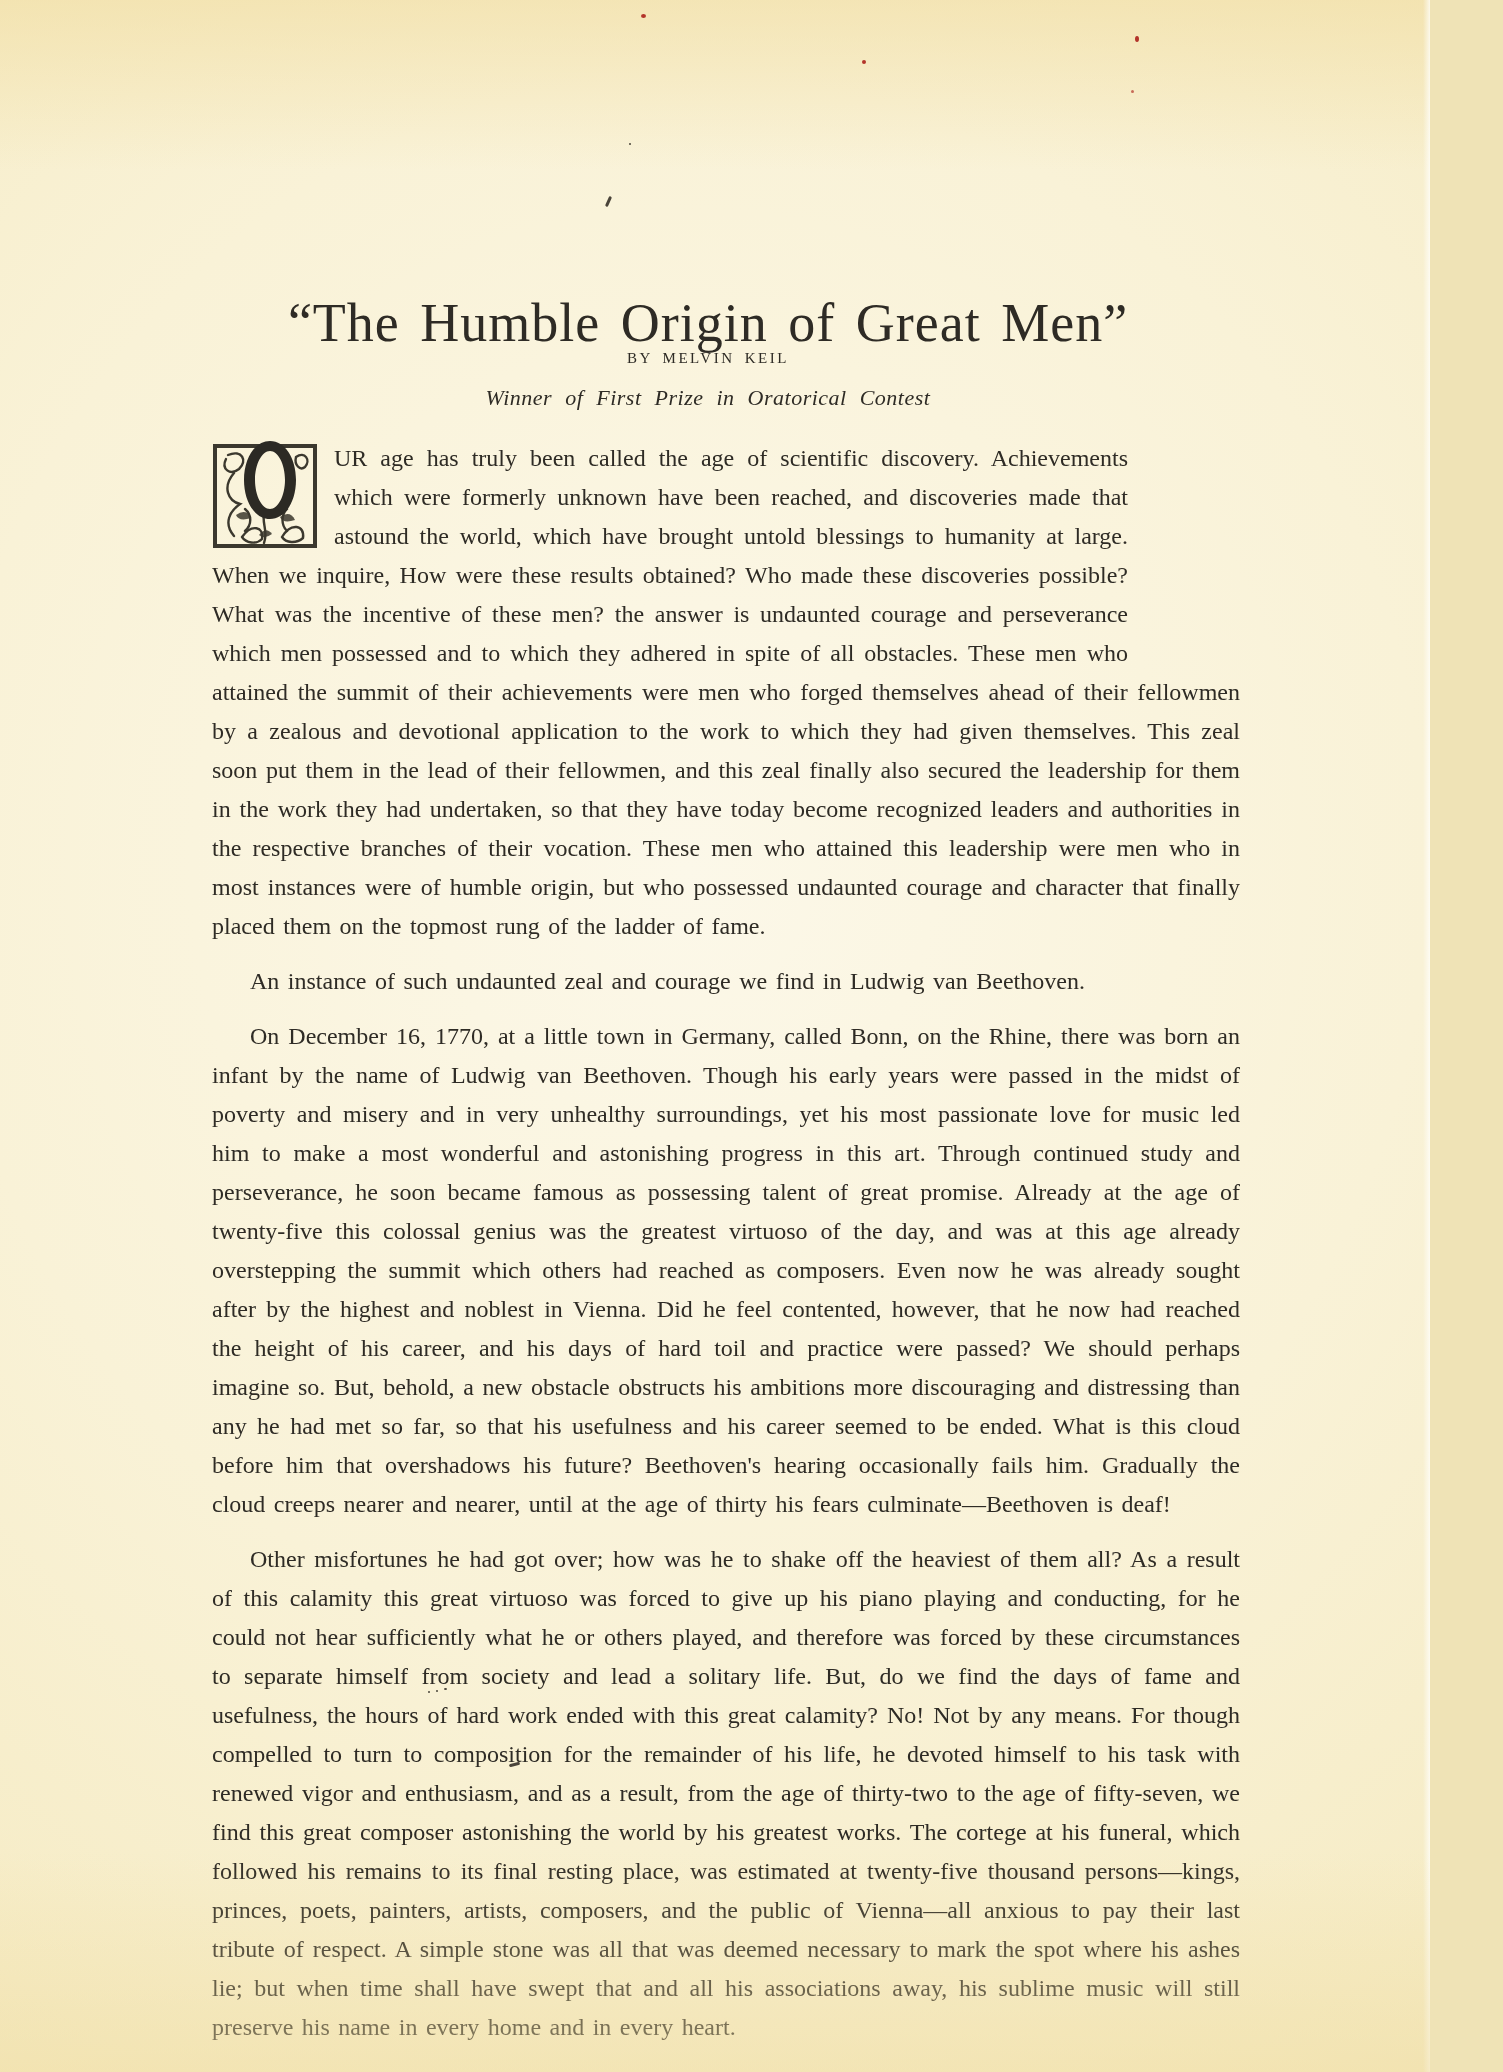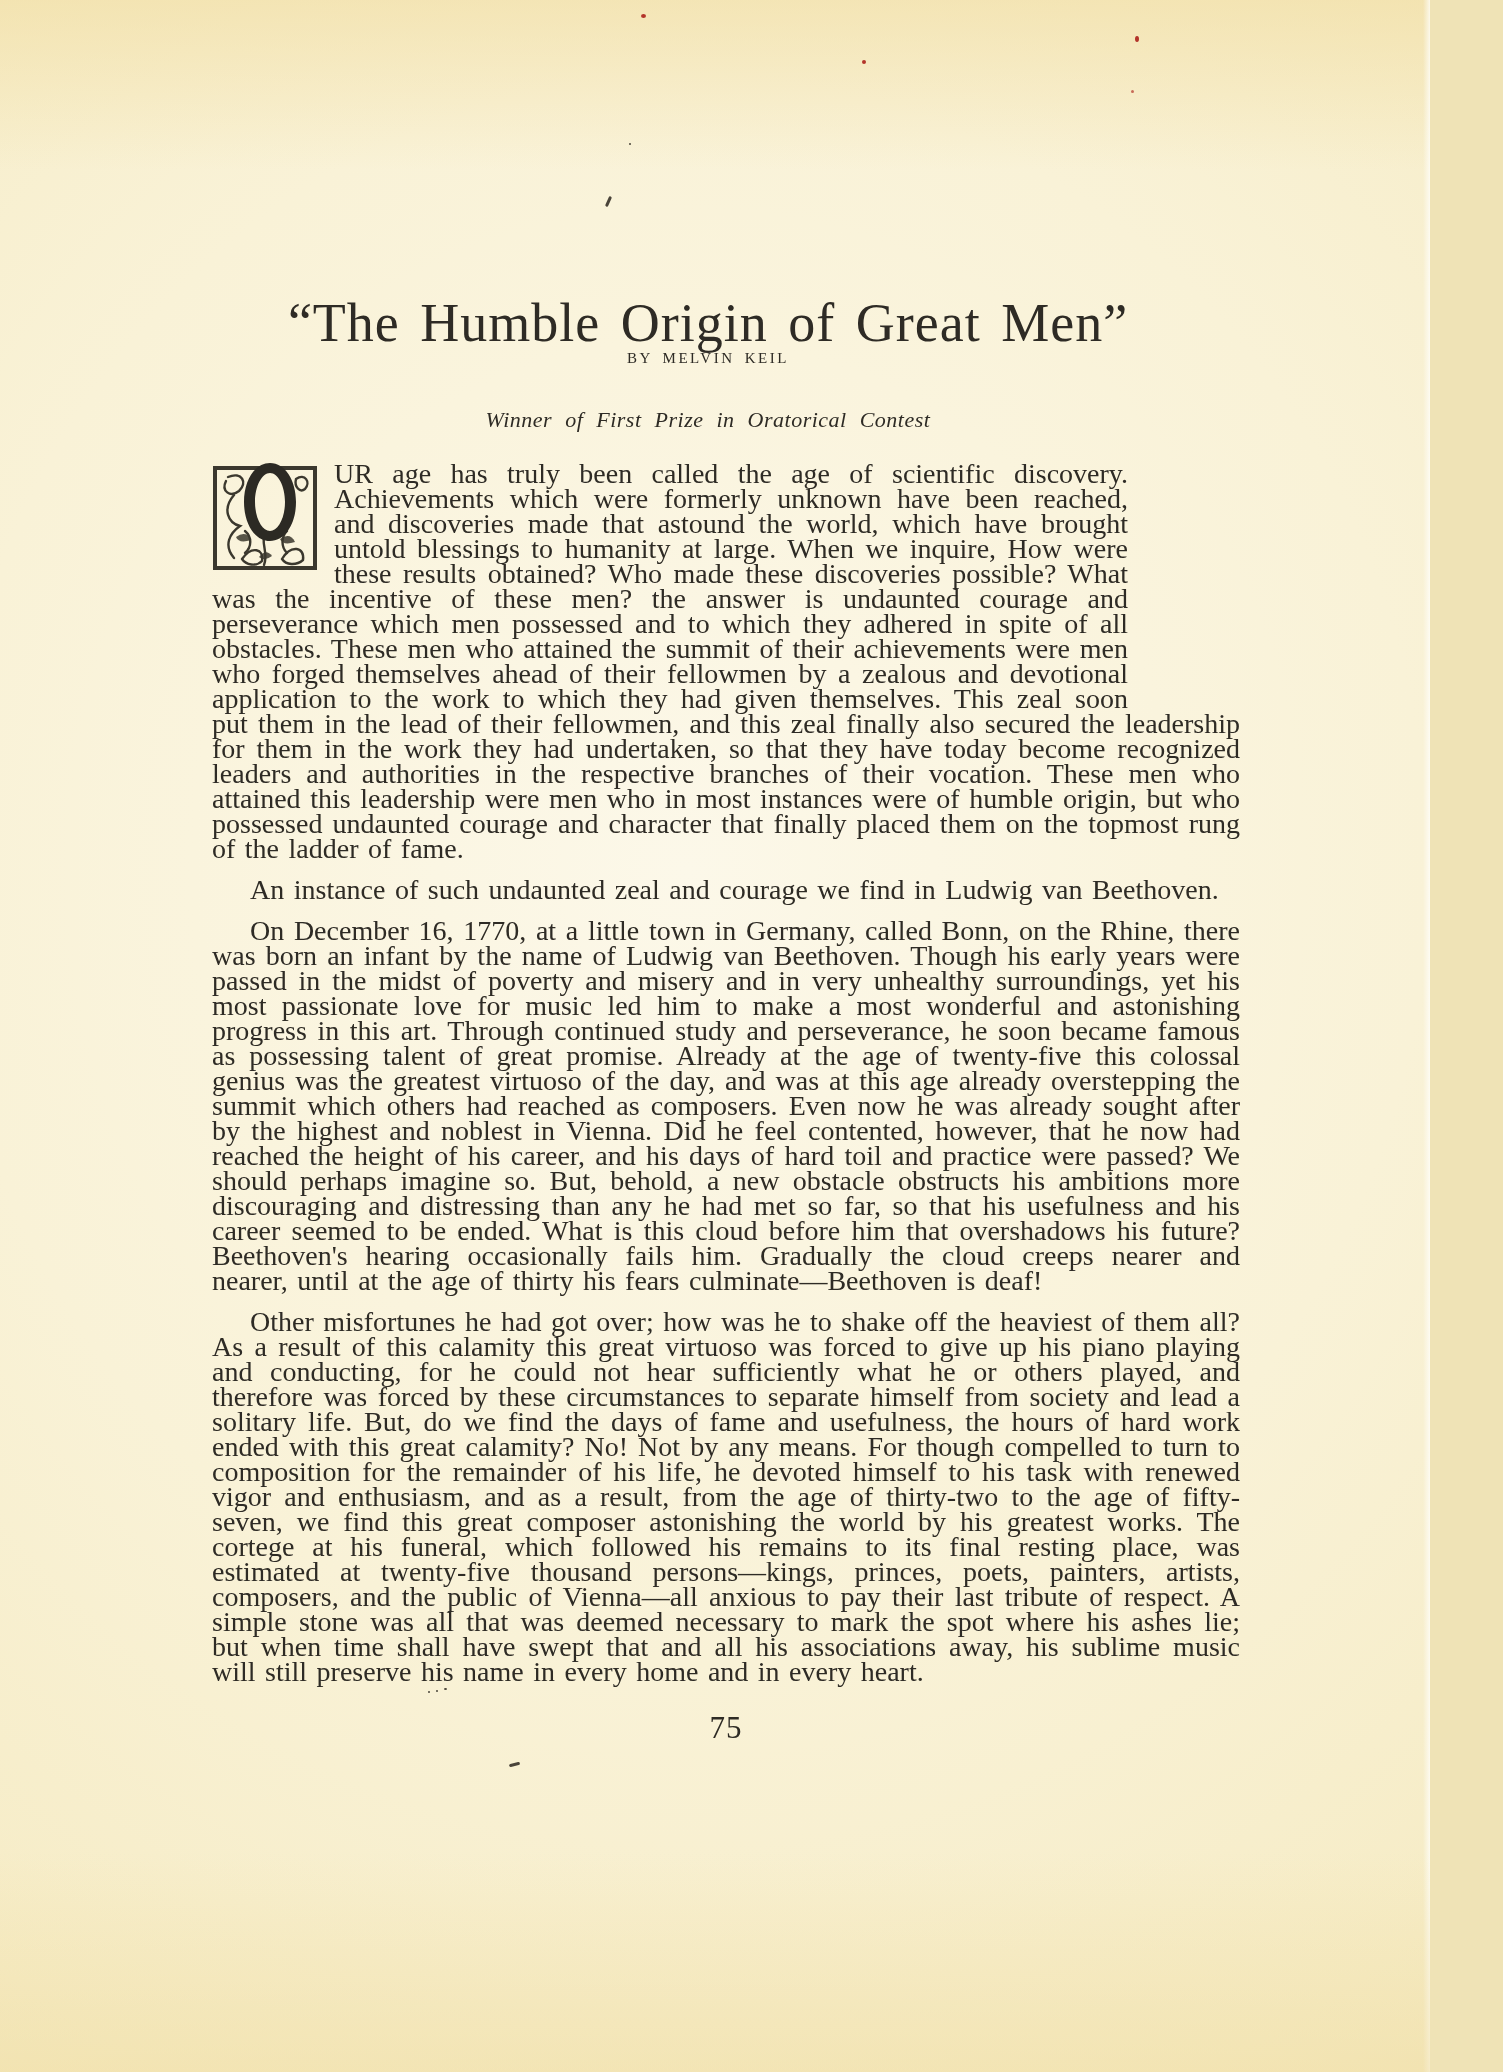--- a/index.html
+++ b/index.html
@@ -58,31 +58,31 @@
     word-spacing: 6px;
     color: var(--ink, #2e2b25);
   }
   .byline {
     text-align: center;
     font-size: 15px;
     letter-spacing: 2.5px;
     word-spacing: 4px;
   }
   .subtitle {
-    margin-top: 40px;
+    margin-top: 18px;
     text-align: center;
     font-style: italic;
     font-size: 22px;
     word-spacing: 7px;
     letter-spacing: 0.5px;
   }
   .body {
     margin-top: 28px;
-    font-size: 28px;
-    line-height: 25px;
+    font-size: 24px;
+    line-height: 39px;
     text-align: justify;
     word-spacing: 2.5px;
   }
   .para { margin: 0; }
   .para.indent { text-indent: 38px; margin-top: 16px; }
   .dropcap-box {
     float: left;
     width: 106px;
     height: 106px;
     margin: 4px 16px 6px 0;

